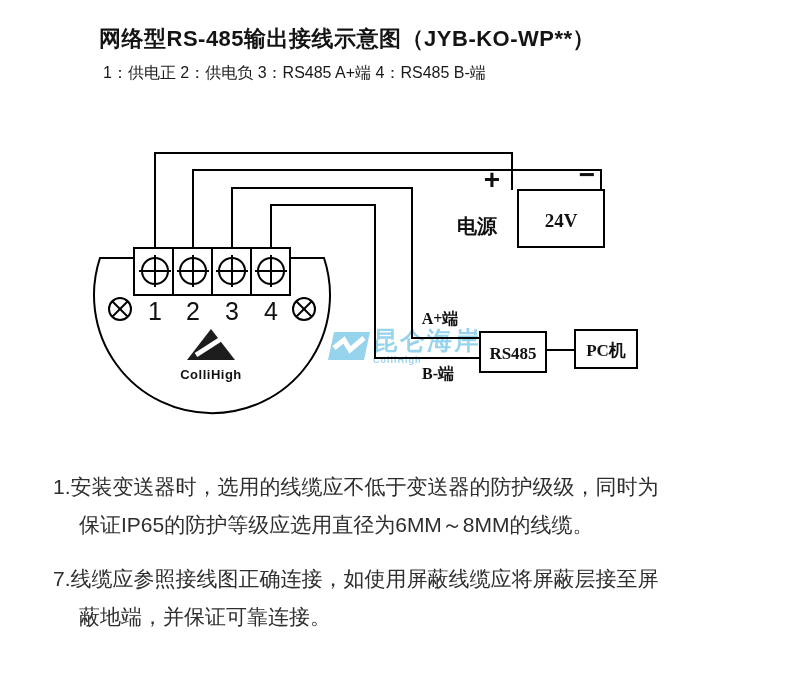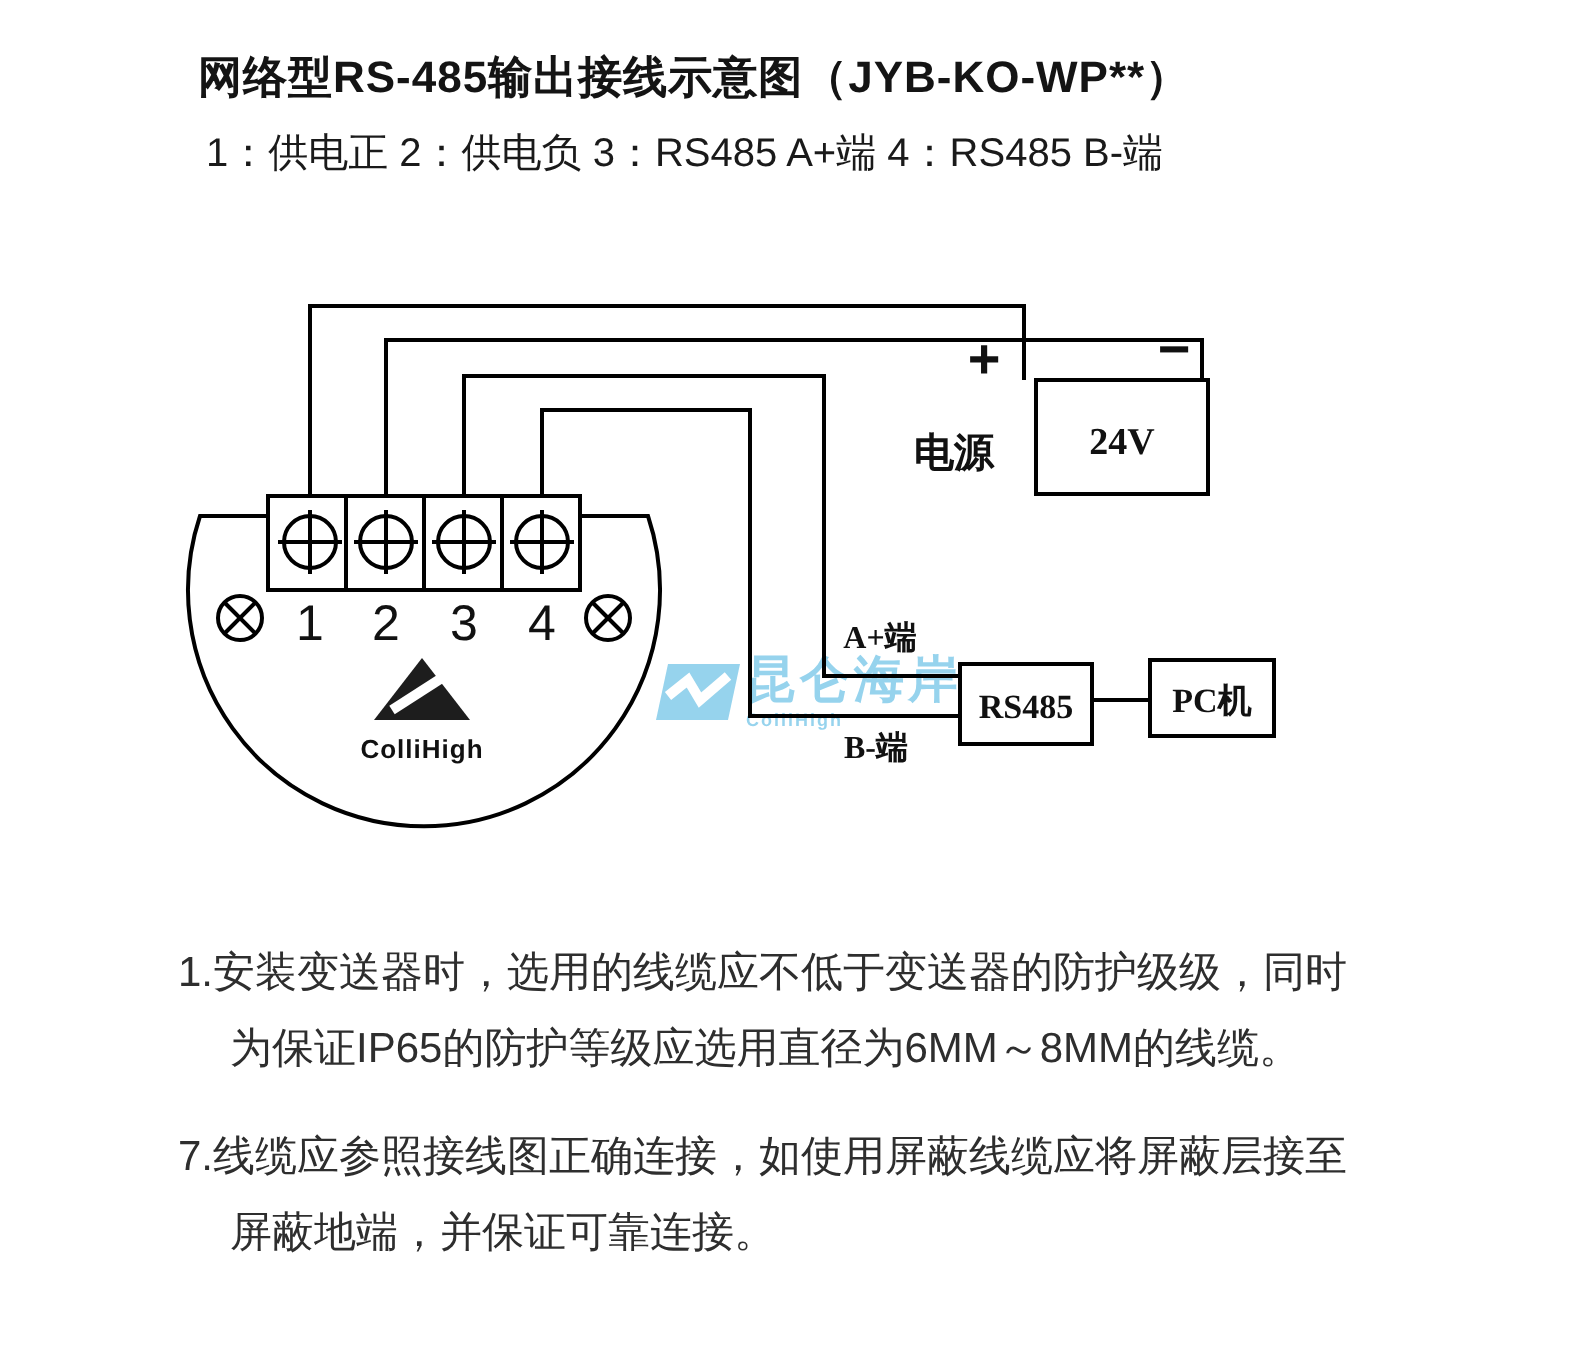--- a/index.html
+++ b/index.html
@@ -1,30 +1,30 @@
 <!DOCTYPE html>
 <html><head>
 <meta charset="utf-8">
 <style>
   html,body{margin:0;padding:0;background:#ffffff;}
   .page{position:relative;width:680px;height:674px;background:#ffffff;overflow:hidden;
         font-family:"Liberation Sans",sans-serif;color:#1a1a1a;}
   .title{position:absolute;left:99px;top:24px;font-size:22px;font-weight:700;
          letter-spacing:.5px;color:#141414;white-space:nowrap;}
-  .legend{position:absolute;left:103px;top:63px;font-size:20px;font-weight:500;
+  .legend{position:absolute;left:103px;top:63px;font-size:16px;font-weight:500;
           color:#1a1a1a;white-space:nowrap;}
   .diagram{position:absolute;left:0;top:0;}
   .watermark{position:absolute;left:326px;top:327px;display:flex;align-items:center;
              gap:1px;opacity:.5;}
   .wm-text{display:flex;flex-direction:column;align-items:flex-start;}
   .wm-cn{font-size:25px;font-weight:700;color:#2fa8dc;line-height:1.05;letter-spacing:2px;}
   .wm-en{font-size:9px;font-weight:700;color:#2fa8dc;margin-top:2px;letter-spacing:1px;}
   .notes{position:absolute;left:53px;top:468px;width:622px;font-size:21px;
          line-height:38px;font-weight:500;color:#2e2e2e;}
-  .note{padding-left:26px;text-indent:-26px;margin-bottom:16px;margin-left:36px;}
+  .note{padding-left:26px;text-indent:-26px;margin-bottom:16px;}
   svg text{font-family:"Liberation Serif",serif;fill:#111;}
   svg text.num{font-family:"Liberation Sans",sans-serif;}
   svg text.brand{font-family:"Liberation Sans",sans-serif;font-weight:700;}
   svg text.sign{font-family:"Liberation Sans",sans-serif;font-weight:700;}
 </style>
 </head>
 <body>
 
 <div class="page">
 

